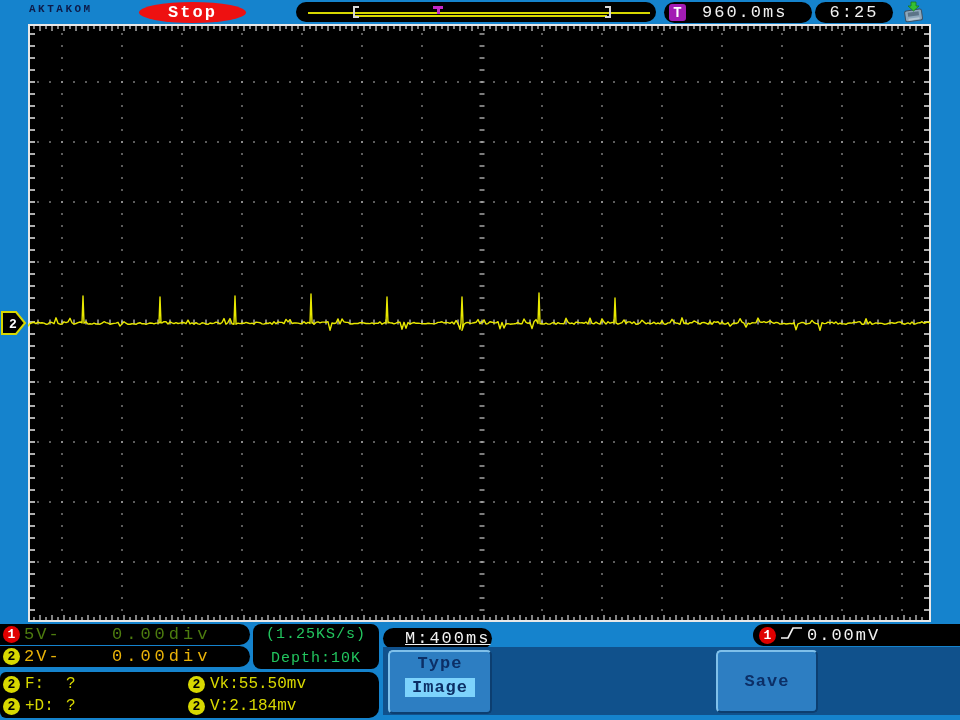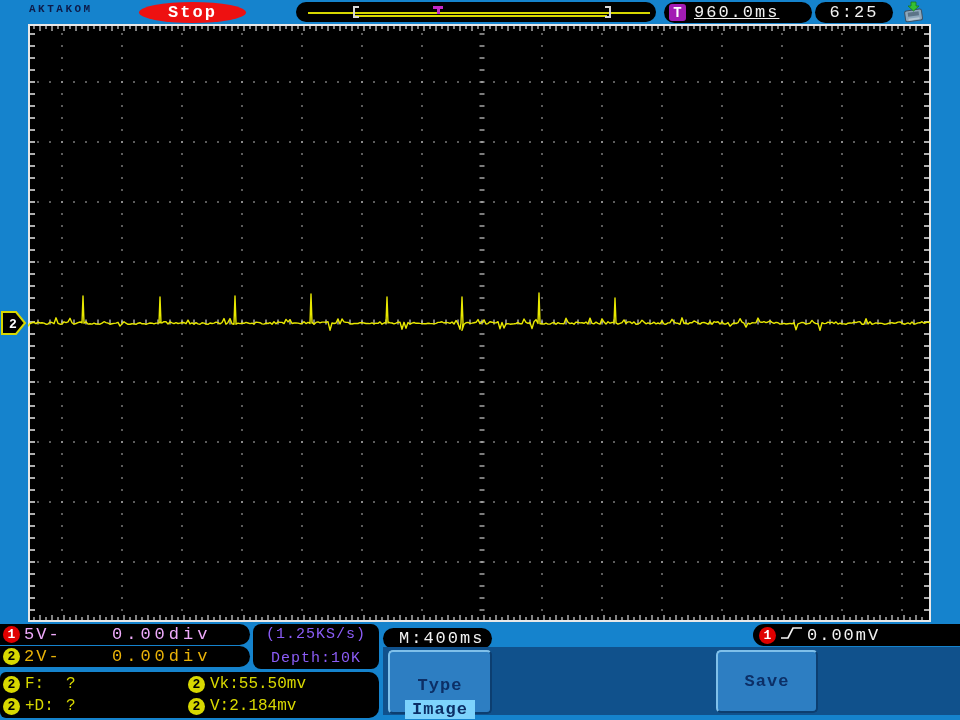--- a/index.html
+++ b/index.html
@@ -21,60 +21,60 @@
   .bracket.r{border-right:2px solid #d8d8d8;}
   .bracket.l::before,.bracket.l::after,.bracket.r::before,.bracket.r::after{
       content:"";position:absolute;width:4px;height:2px;background:#d8d8d8;left:0;}
   .bracket.l::before,.bracket.r::before{top:0;}
   .bracket.l::after,.bracket.r::after{bottom:0;}
   #tmarker{left:137px;top:4px;width:10px;height:3px;background:#c428c8;}
   #tmarker::after{content:"";position:absolute;left:3.5px;top:3px;width:3px;height:5px;background:#c428c8;}
   #toffset-pill{left:664px;top:2px;width:148px;height:21px;}
   #toffset-icon{width:17px;height:17px;margin-left:5px;background:#a21cb4;border-radius:3px;
       color:#fff;font-weight:bold;font-size:14px;display:flex;align-items:center;justify-content:center;}
-  #toffset-pill .scope-txt{margin-left:8px;text-decoration:underline;}
+  #toffset-pill .scope-txt{margin-left:16px;}
   #clock-pill{left:815px;top:2px;width:78px;height:21px;justify-content:center;}
   #usb-icon{left:900px;top:1px;}
   
   #screen{left:28px;top:24px;width:903px;height:598px;background:#000;}
   #ch2-marker{left:1px;top:310px;}
   
   #ch1-pill{left:0;top:624px;width:250px;height:21px;border-radius:0 11px 11px 0;}
   #ch2-pill{left:0;top:646px;width:250px;height:21px;border-radius:0 11px 11px 0;}
   .chbadge{position:absolute;left:3px;top:2px;width:17px;height:17px;border-radius:50%;
       display:flex;align-items:center;justify-content:center;font-size:13px;font-weight:bold;}
   .badge-red{background:#e00000;color:#fff;}
   .badge-yellow{background:#d8d800;color:#000;}
   .ch-scale{position:absolute;left:24px;top:1px;}
   .ch-pos{position:absolute;left:112px;top:1px;}
-  .red-txt{color:#f0abfc;}
+  .red-txt{color:#4d7c0f;}
   .yellow-txt{color:#eab308;}
   #acq-box{left:253px;top:624px;width:126px;height:45px;background:#000;border-radius:8px;
-      color:#8b5cf6;display:flex;flex-direction:column;justify-content:space-between;
+      color:#22c55e;display:flex;flex-direction:column;justify-content:space-between;
       padding:2px 0;box-sizing:border-box;text-align:center;}
   #acq-box div{font-size:15px;letter-spacing:1px;}
-  #timebase-pill{left:383px;top:628px;width:109px;height:21px;padding-left:16px;box-sizing:border-box;}
+  #timebase-pill{left:383px;top:628px;width:109px;height:21px;padding-left:22px;box-sizing:border-box;text-decoration:underline;}
   #trig-pill{left:753px;top:624px;width:207px;height:22px;border-radius:12px 0 0 12px;}
   #trig-pill .chbadge{position:static;margin-left:6px;flex:none;}
   #edge-icon{margin-left:4px;}
   
   #meas-block{left:0;top:672px;width:379px;height:46px;background:#000;border-radius:6px 10px 10px 6px;}
   .meas-row{position:absolute;left:0;width:100%;height:21px;}
   .meas-row .b1{left:3px;top:2px;}
   .meas-row .b2{left:188px;top:2px;}
   .meas-cell{position:absolute;top:1px;color:#d8d800;font-size:16px;white-space:pre;}
   .meas-cell .lbl{display:inline-block;min-width:41px;}
   .c1{left:25px;} .c2{left:210px;}
   
   #menu-strip{left:383px;top:647px;width:577px;height:68px;background:#10518c;}
   .menu-btn{position:absolute;background:#2d7ec2;border:2px solid;
       border-color:#7fc0ea #0c3e70 #0c3e70 #7fc0ea;border-radius:5px;box-sizing:border-box;
       display:flex;flex-direction:column;align-items:center;color:#0c2f66;
       font-weight:bold;font-size:17px;letter-spacing:1px;cursor:pointer;}
-  #type-button{left:388px;top:650px;width:104px;height:64px;padding-top:24px;}
+  #type-button{left:388px;top:650px;width:104px;height:64px;padding-top:2px;}
   #type-value{margin-top:5px;background:#7dd3fc;padding:0 7px;font-weight:bold;}
   #save-button{left:716px;top:650px;width:102px;height:63px;justify-content:center;}
 </style>
 </head>
 <body>
 
 <div class="abs" id="brand">AKTAKOM</div>
 
 <div class="abs" id="stop-badge">
   <span>Stop</span>

